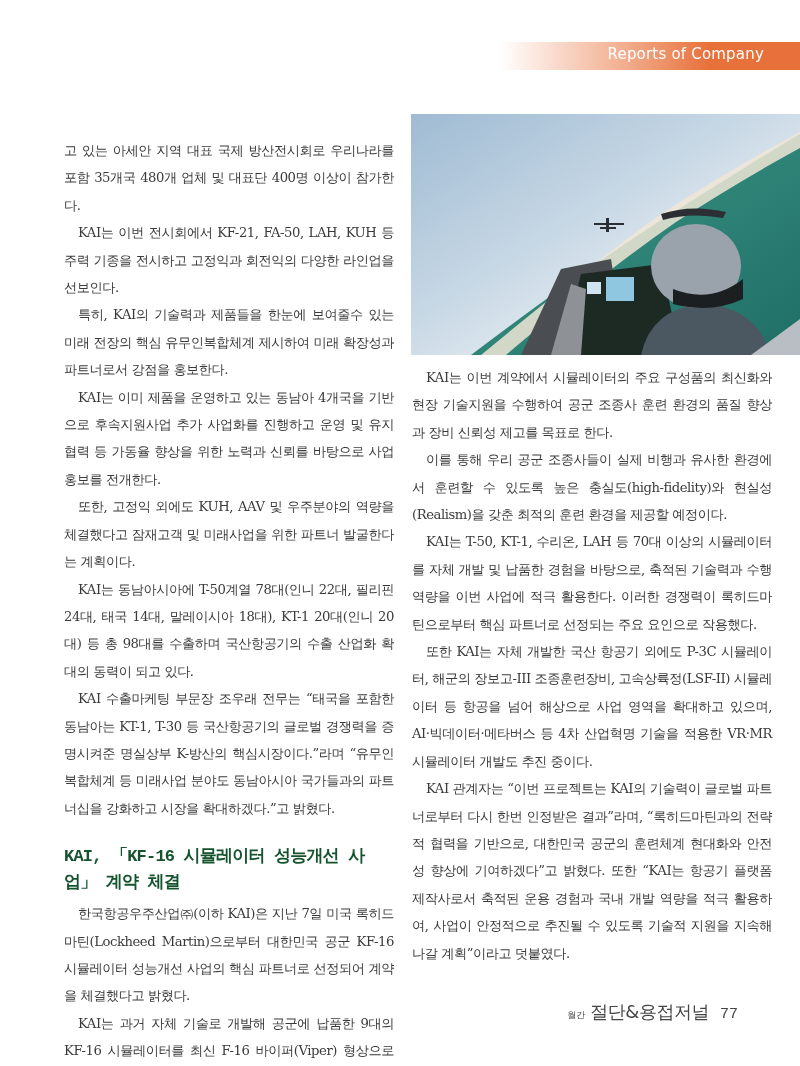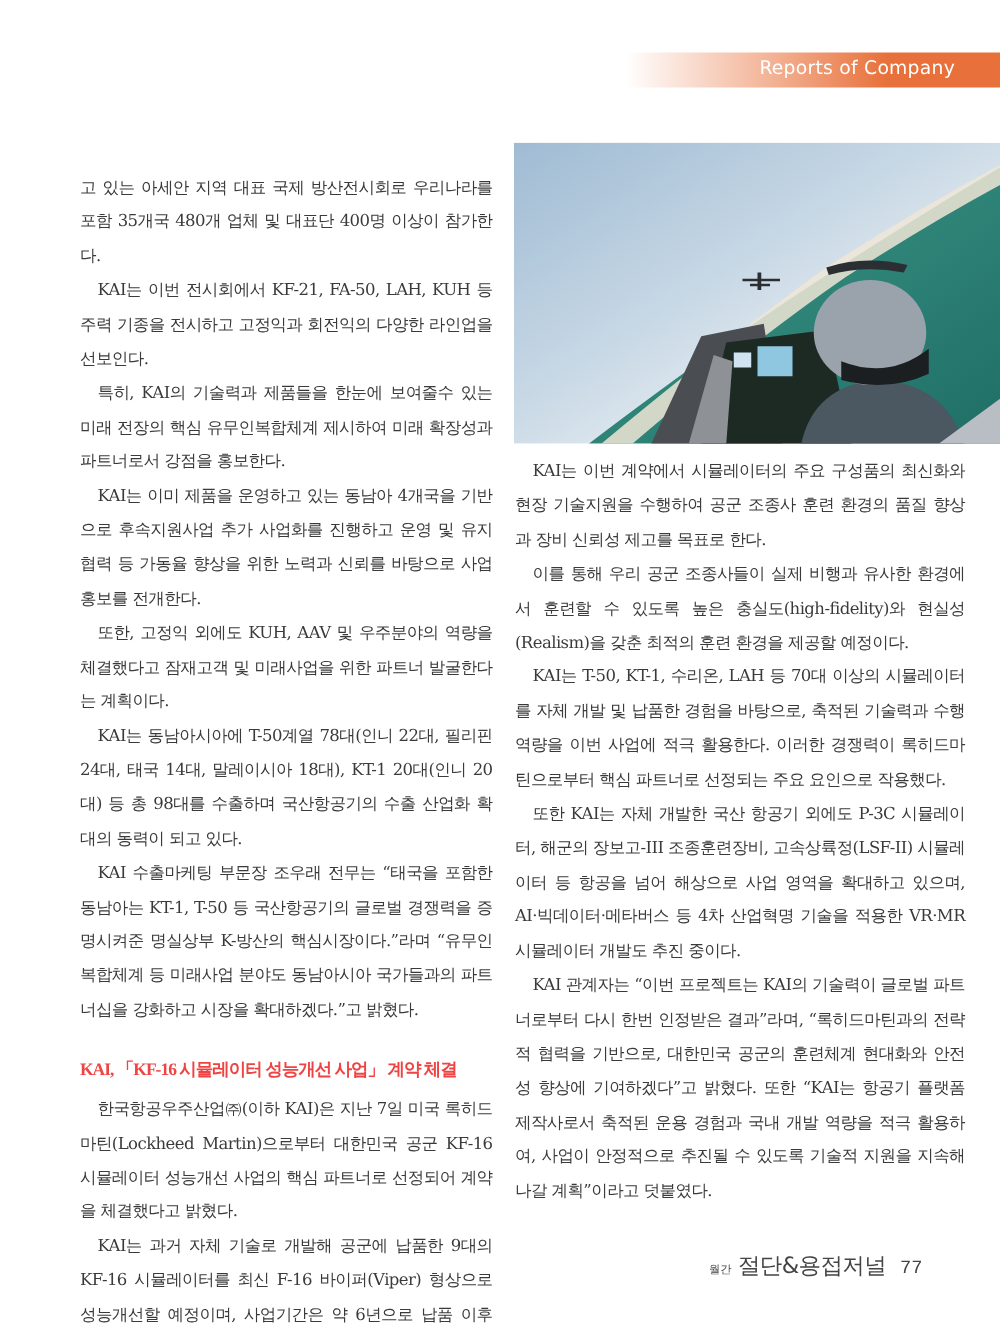--- a/index.html
+++ b/index.html
@@ -7,43 +7,43 @@
          font-family:"DejaVu Serif", "Liberation Serif", serif; color:#333; }
   .header-bar { position:absolute; left:500px; top:42px; width:300px; height:28px;
     background:linear-gradient(to right, rgba(232,112,58,0) 0%, rgba(232,112,58,0.55) 40%, #e8703a 70%, #e8703a 100%); }
   .header-title { position:absolute; right:36px; top:3px; color:#fff; font-family:"DejaVu Sans", sans-serif;
     font-size:15px; letter-spacing:0.2px; }
   .col { position:absolute; font-size:13.2px; line-height:27.4px; color:#3a3a3a; letter-spacing:-0.45px; }
   .col-left { left:64px; top:96px; width:330px; }
   .col-right { left:412px; top:364px; width:360px; }
   .col p { margin:0; text-indent:14px; text-align:justify; }
   .col p.cont { text-indent:0;margin-top:41px; }
-  .section-heading { margin:22px 0 4px 0; font-family:Liberation Serif, serif; font-size:14px;
-    color:#ef4444; letter-spacing:-0.8px; line-height:26px; text-indent:0 !important; }
+  .section-heading { margin:22px 0 4px 0; font-family:Liberation Mono, monospace; font-size:17px;
+    color:#14532d; letter-spacing:-0.8px; line-height:26px; text-indent:0 !important; }
   .photo { position:absolute; left:411px; top:114px; width:389px; height:241px; overflow:hidden; }
   .footer { position:absolute; right:62px; top:1000px; font-family:"DejaVu Sans", sans-serif; color:#444; }
   .footer .small { font-size:9px; }
   .footer .mag { font-size:18px; letter-spacing:-0.5px; }
   .footer .page { font-family:Liberation Mono, monospace; font-size:15px; margin-left:6px; }
 </style>
 </head>
 <body>
 
 <div class="header-bar">
   <span class="header-title">Reports of Company</span>
 </div>
 
 <div class="col col-left">
   <p class="cont">고 있는 아세안 지역 대표 국제 방산전시회로 우리나라를 포함 35개국 480개 업체 및 대표단 400명 이상이 참가한다.</p>
   <p>KAI는 이번 전시회에서 KF-21, FA-50, LAH, KUH 등 주력 기종을 전시하고 고정익과 회전익의 다양한 라인업을 선보인다.</p>
   <p>특히, KAI의 기술력과 제품들을 한눈에 보여줄수 있는 미래 전장의 핵심 유무인복합체계 제시하여 미래 확장성과 파트너로서 강점을 홍보한다.</p>
   <p>KAI는 이미 제품을 운영하고 있는 동남아 4개국을 기반으로 후속지원사업 추가 사업화를 진행하고 운영 및 유지 협력 등 가동율 향상을 위한 노력과 신뢰를 바탕으로 사업 홍보를 전개한다.</p>
   <p>또한, 고정익 외에도 KUH, AAV 및 우주분야의 역량을 체결했다고 잠재고객 및 미래사업을 위한 파트너 발굴한다는 계획이다.</p>
   <p>KAI는 동남아시아에 T-50계열 78대(인니 22대, 필리핀 24대, 태국 14대, 말레이시아 18대), KT-1 20대(인니 20대) 등 총 98대를 수출하며 국산항공기의 수출 산업화 확대의 동력이 되고 있다.</p>
-  <p>KAI 수출마케팅 부문장 조우래 전무는 “태국을 포함한 동남아는 KT-1, T-50 등 국산항공기의 글로벌 경쟁력을 증명시켜준 명실상부 K-방산의 핵심시장이다.”라며 “유무인복합체계 등 미래사업 분야도 동남아시아 국가들과의 파트너십을 강화하고 시장을 확대하겠다.”고 밝혔다.</p>
+  <p>KAI 수출마케팅 부문장 조우래 전무는 “태국을 포함한 동남아는 KT-1, T-30 등 국산항공기의 글로벌 경쟁력을 증명시켜준 명실상부 K-방산의 핵심시장이다.”라며 “유무인복합체계 등 미래사업 분야도 동남아시아 국가들과의 파트너십을 강화하고 시장을 확대하겠다.”고 밝혔다.</p>
   <h2 class="section-heading">KAI, 「KF-16 시뮬레이터 성능개선 사업」 계약 체결</h2>
   <p>한국항공우주산업㈜(이하 KAI)은 지난 7일 미국 록히드마틴(Lockheed Martin)으로부터 대한민국 공군 KF-16 시뮬레이터 성능개선 사업의 핵심 파트너로 선정되어 계약을 체결했다고 밝혔다.</p>
   <p>KAI는 과거 자체 기술로 개발해 공군에 납품한 9대의 KF-16 시뮬레이터를 최신 F-16 바이퍼(Viper) 형상으로 성능개선할 예정이며, 사업기간은 약 6년으로 납품 이후 후속지원 업무까지 포함된다.</p>
 
 </div>
 
 <div class="photo">
   <svg width="389" height="241" viewBox="0 0 389 241" xmlns="http://www.w3.org/2000/svg">
     <defs>
       <linearGradient id="sky" x1="0" y1="0" x2="1" y2="1">

